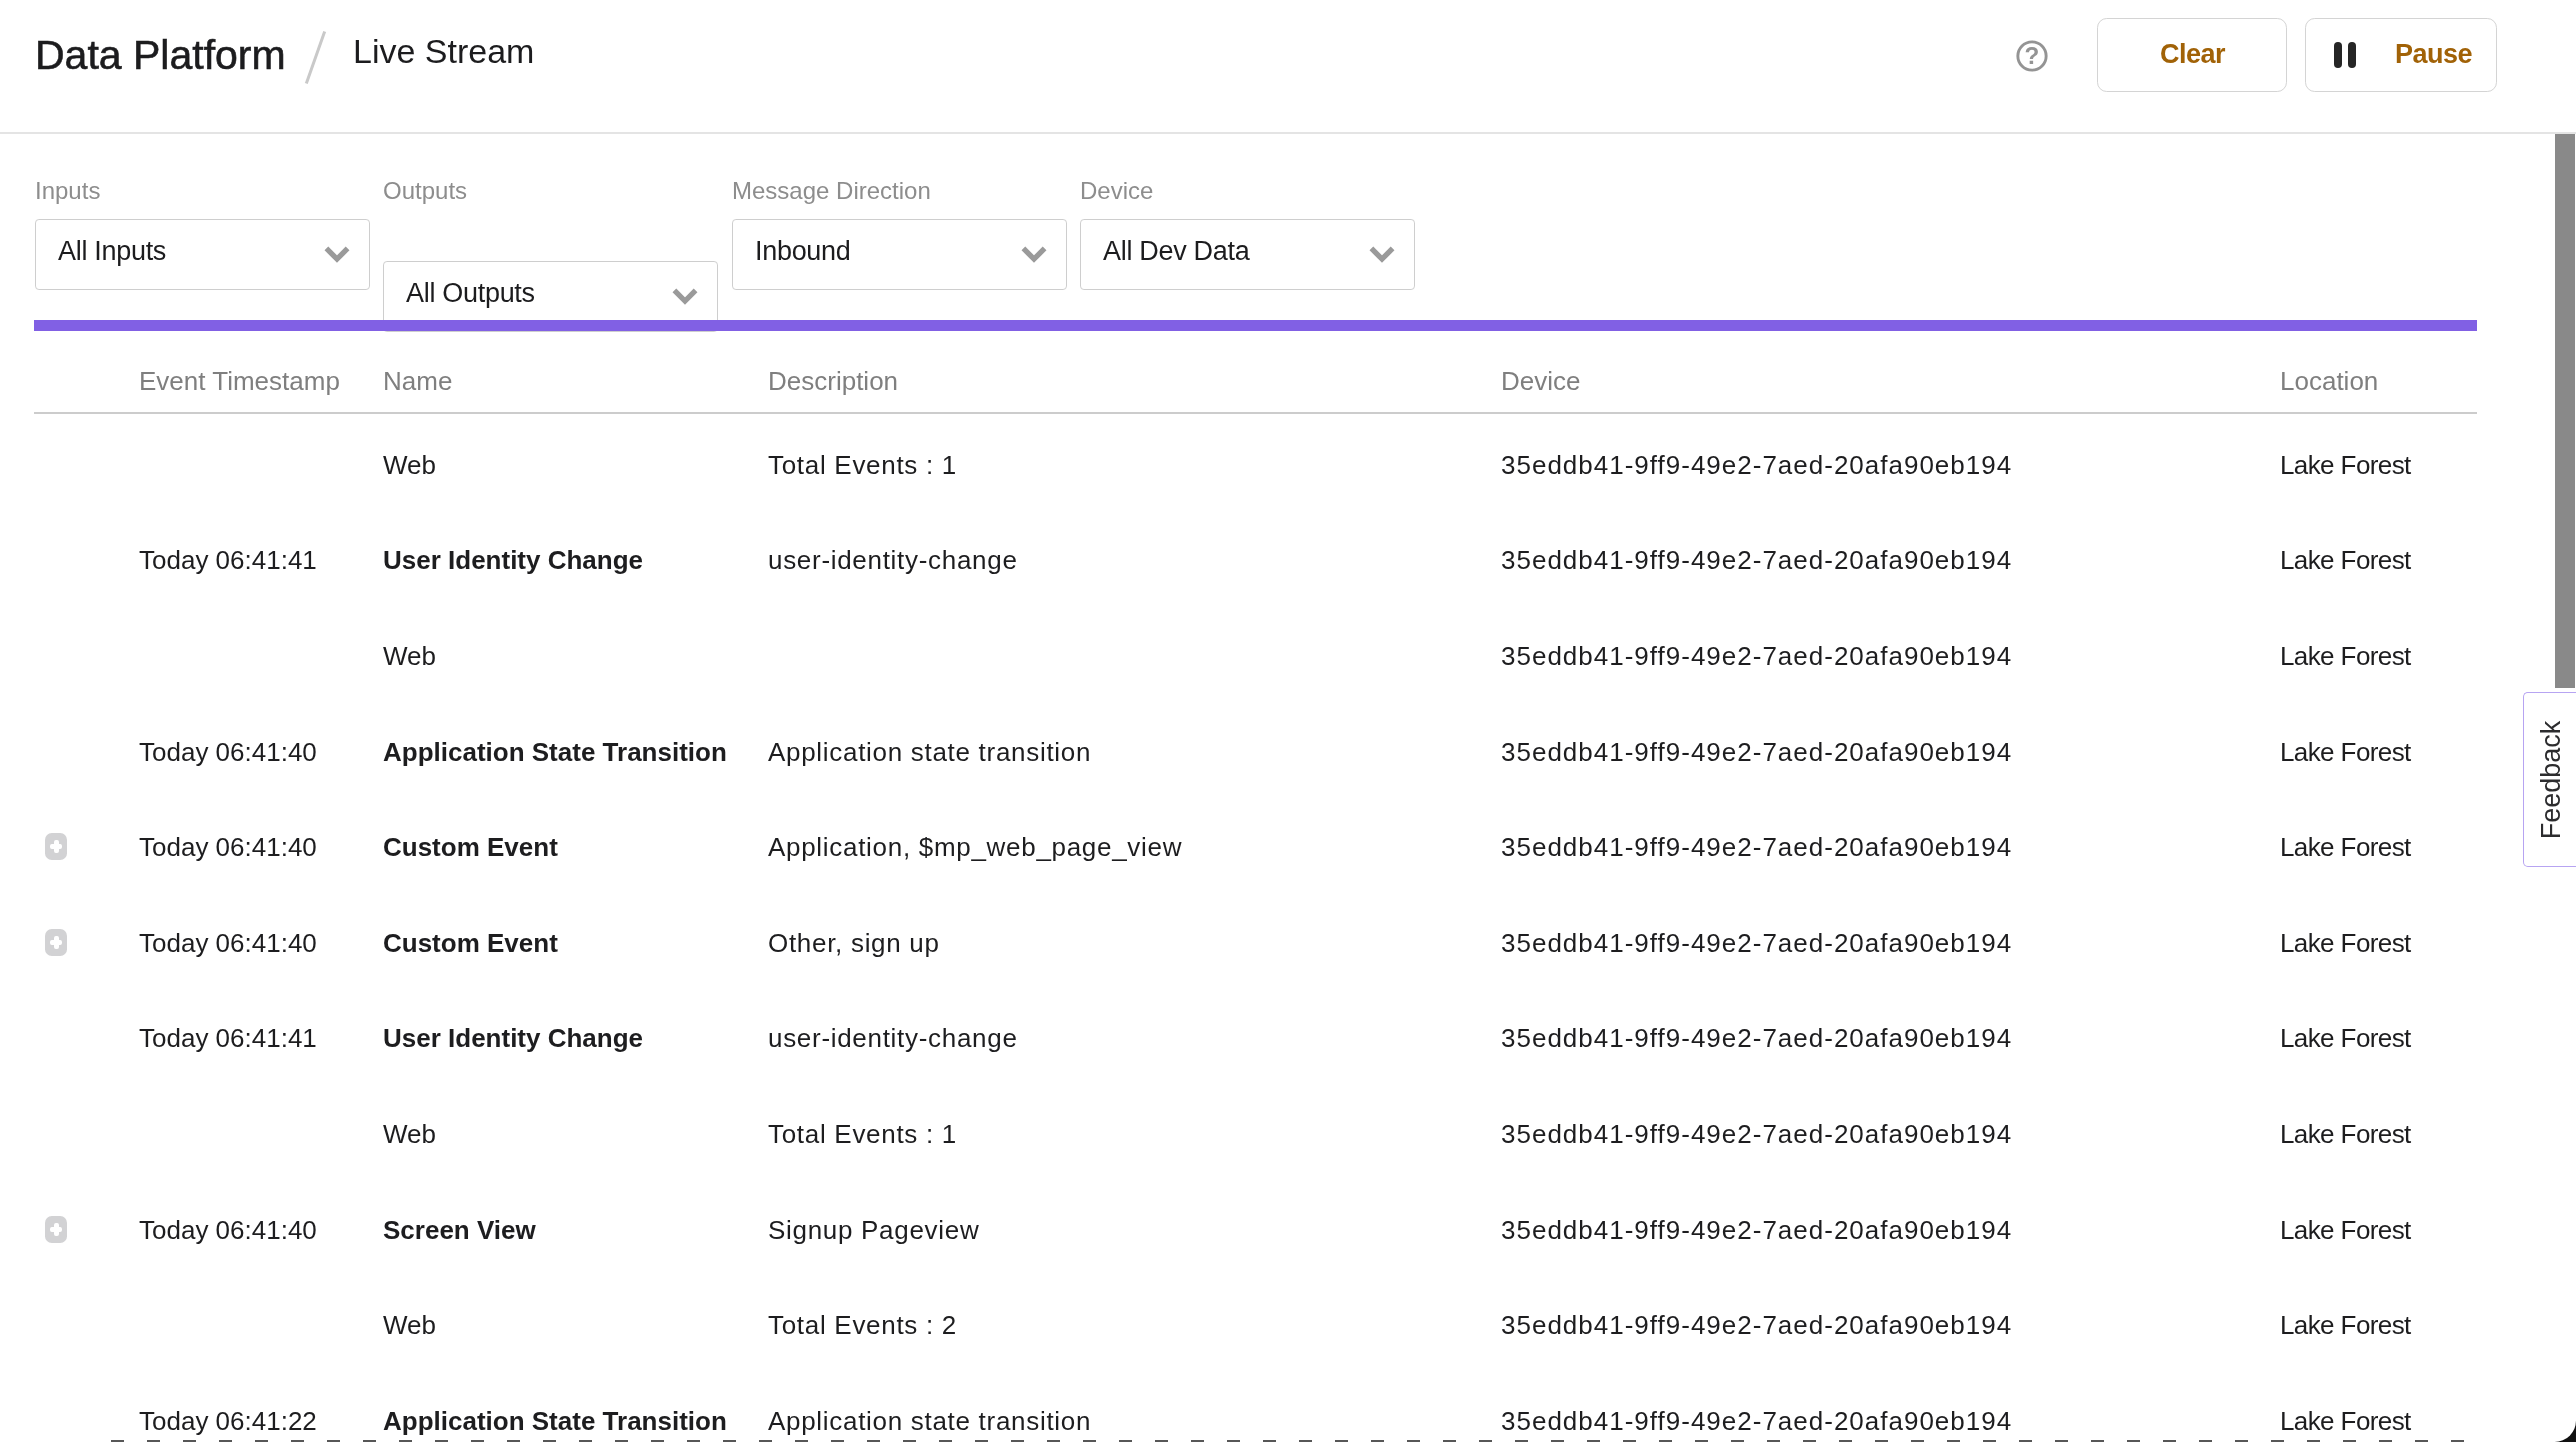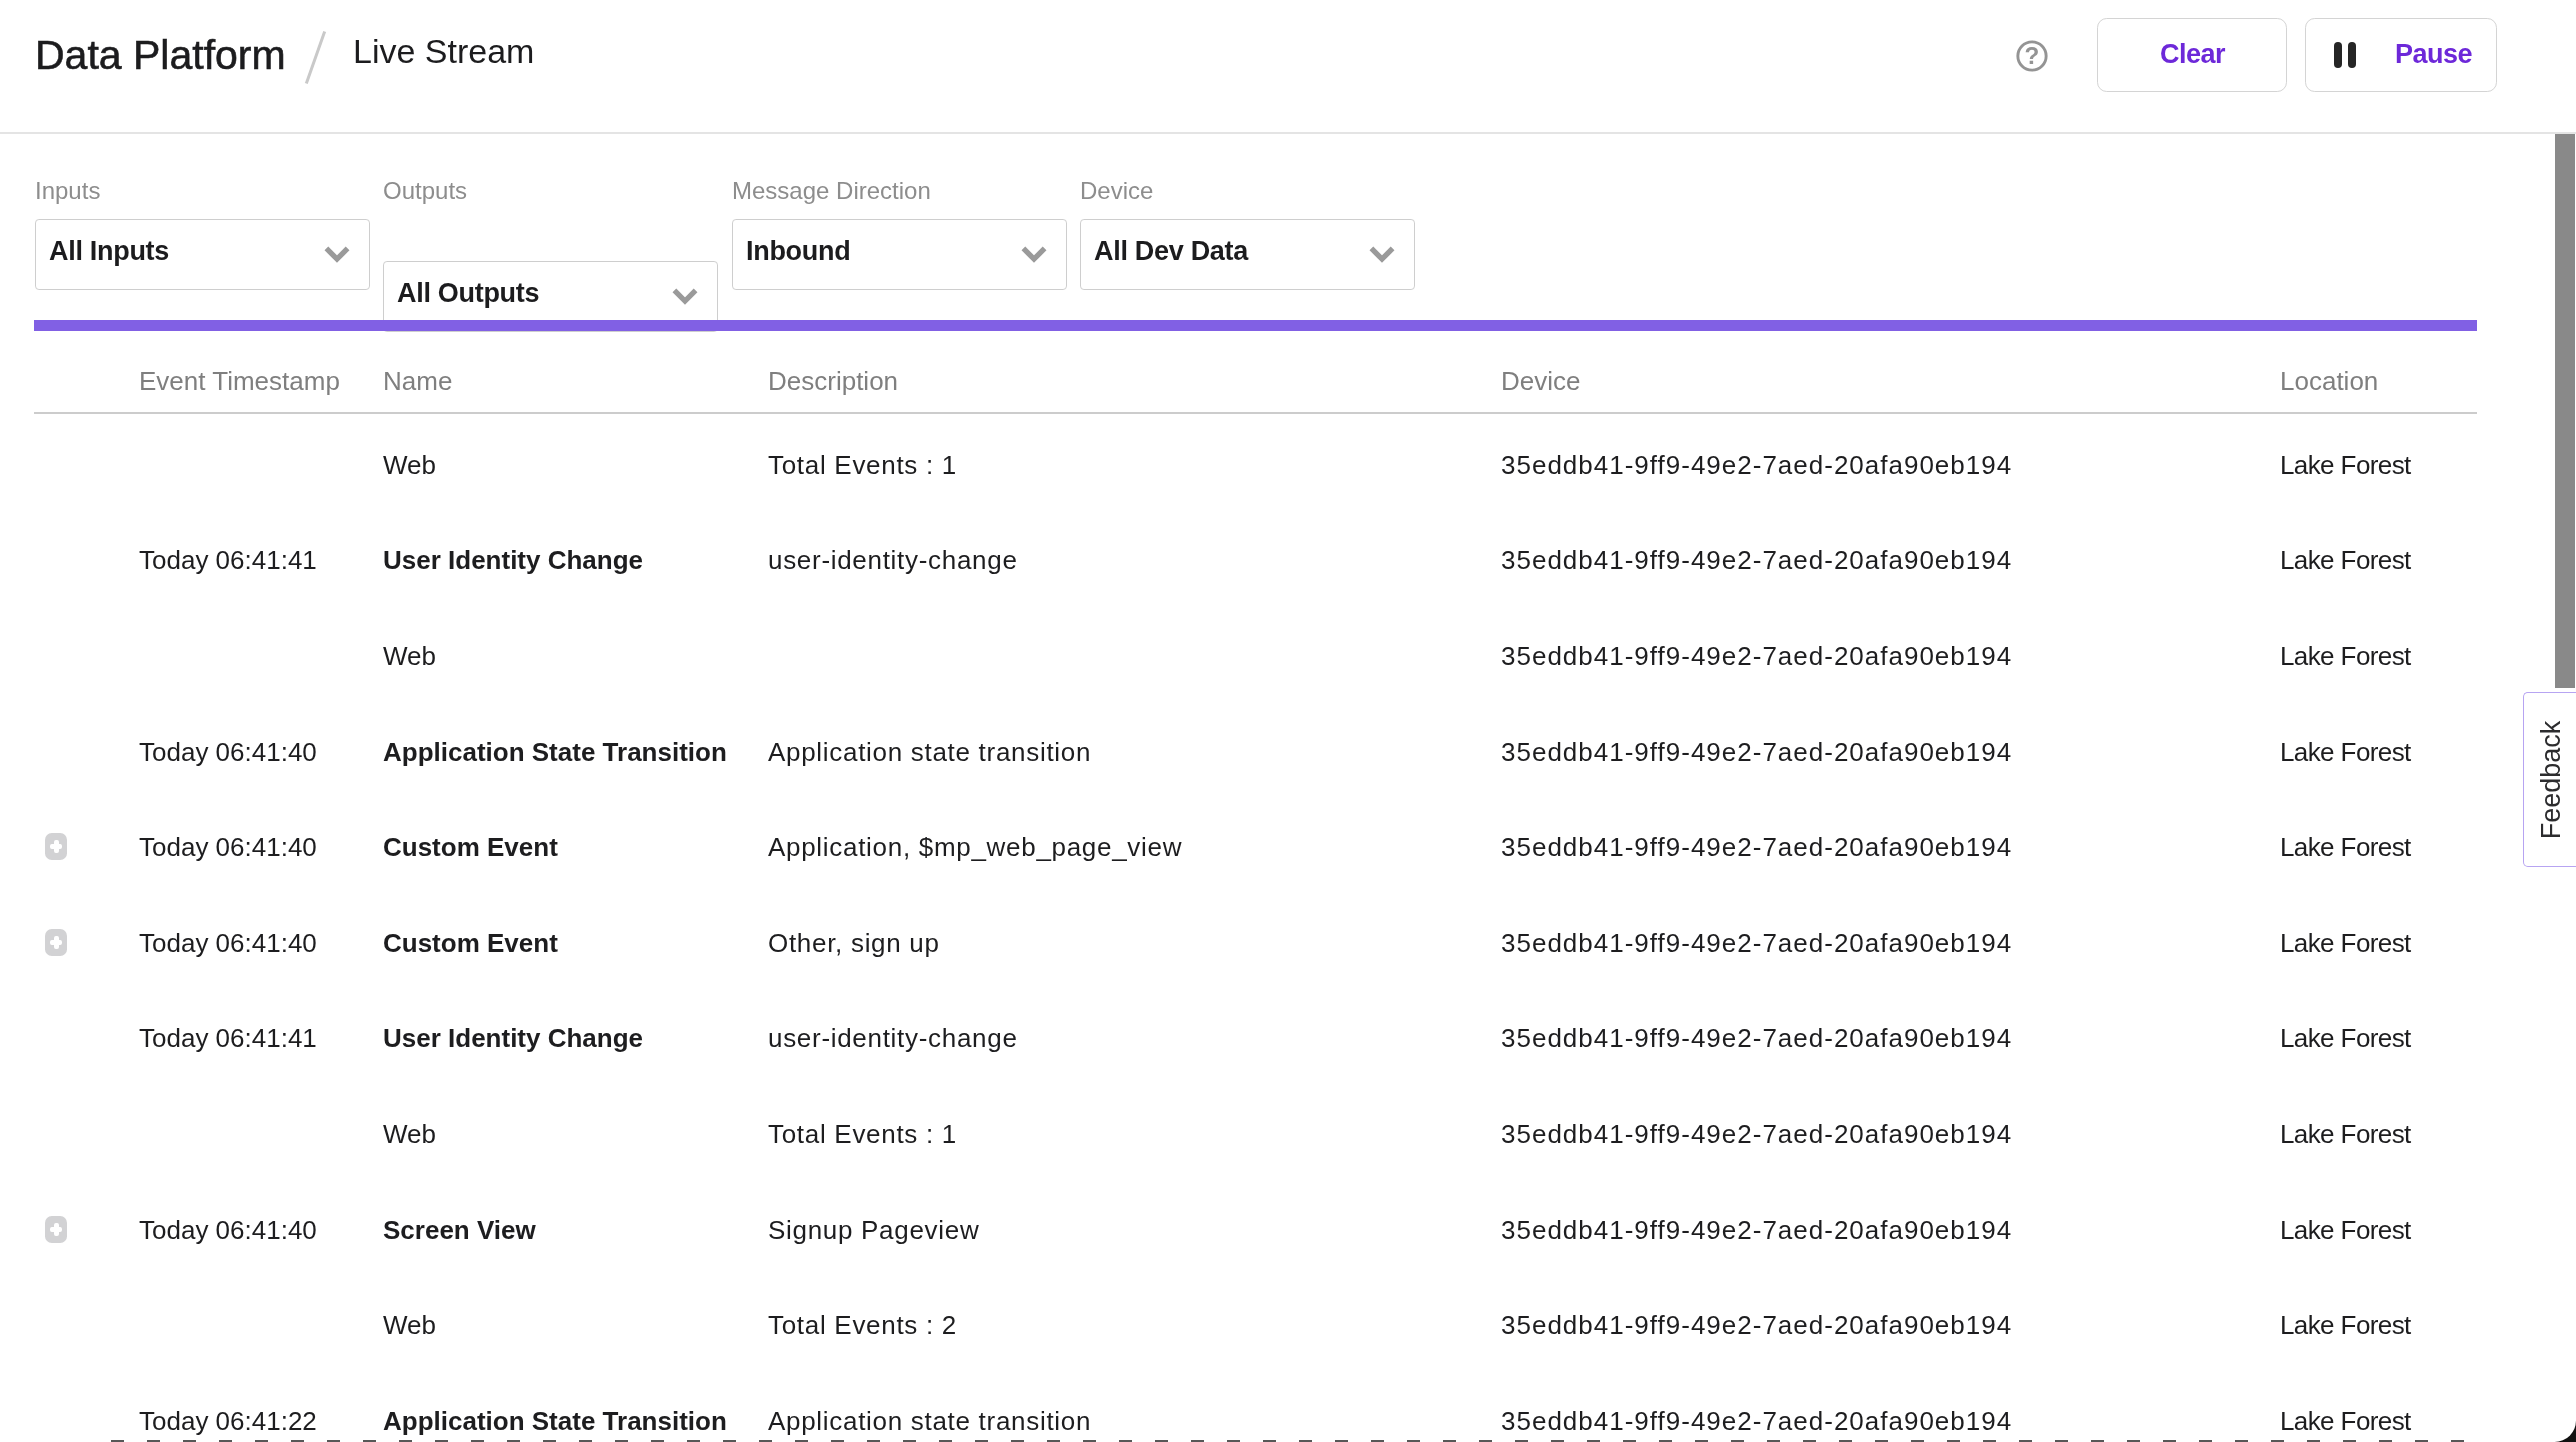--- a/index.html
+++ b/index.html
@@ -8,27 +8,27 @@
 .abs { position:absolute; white-space:nowrap; }
 
 
 .title1 { left:35px; top:32px; font-size:41px; color:#1c1c1e; -webkit-text-stroke:0.6px #1c1c1e; }
 .slash { left:314px; top:30px; width:2.9px; height:55px; background:#c9c9c9; transform:rotate(19.5deg); }
 .title2 { left:353px; top:32px; font-size:34px; color:#1c1c1e; }
 .helpicon { left:2016px; top:40px; }
 .btn { top:18.4px; height:74px; border:1.9px solid #d4d4d4; border-radius:9.7px; background:#fff; }
 .btn-clear { left:2097px; width:190px; }
 .btn-pause { left:2305px; width:192px; }
-.btnlabel { font-size:27px; font-weight:bold; color:#6d28d9; letter-spacing:-0.5px; }
+.btnlabel { font-size:27px; font-weight:bold; color:#a16207; letter-spacing:-0.5px; }
 .divider { left:0; top:132px; width:2576px; height:1.9px; background:#e4e4e4; }
 
 
 .flabel { top:177px; font-size:24px; color:#8d8d8d; }
 .fbox { top:219px; width:335px; height:71px; border:1.9px solid #cecece; border-radius:3.9px; background:#fff; }
-.fval { top:-2.4px; left:13px; height:67px; line-height:67px; font-size:27px; font-weight:bold; color:#1c1c1e; letter-spacing:-0.3px; position:absolute; white-space:nowrap; }
+.fval { top:-2.4px; left:22px; height:67px; line-height:67px; font-size:27px; font-weight:normal; color:#1c1c1e; letter-spacing:-0.3px; position:absolute; white-space:nowrap; }
 .chev { position:absolute; right:19.4px; top:26px; }
 
 
 .pbar { left:34px; top:320px; width:2443px; height:10.7px; background:#8160e4; }
 
 
 .th { top:366px; font-size:26px; color:#7f7f7f;text-align:right; }
 .hline { left:34px; top:412px; width:2443px; height:1.9px; background:#cccccc; }
 .row { position:absolute; left:0; width:2576px; height:95px; line-height:95px; }
 .row span { position:absolute; font-size:26px; white-space:nowrap; }

